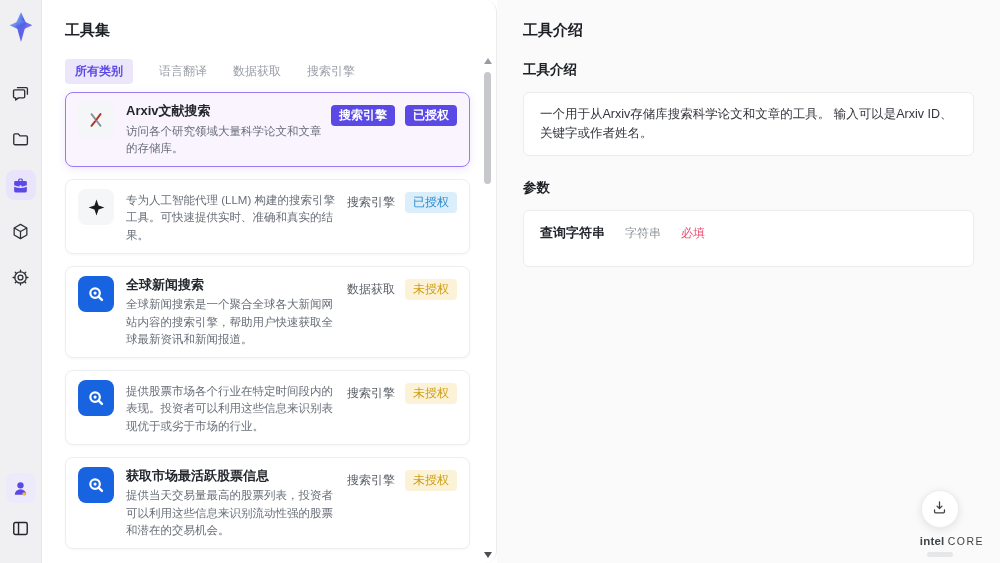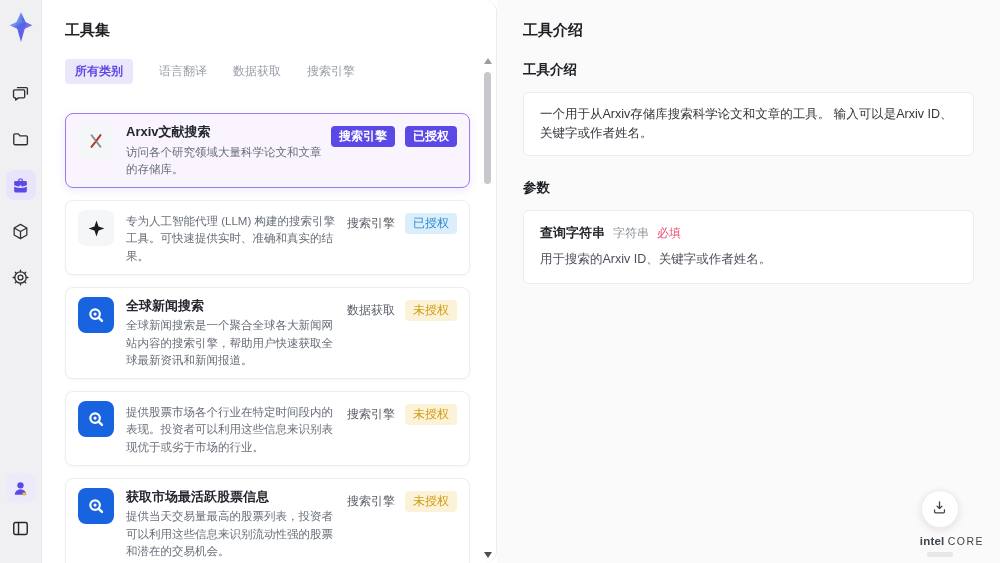--- a/index.html
+++ b/index.html
@@ -15,21 +15,21 @@
     justify-content:center; margin-bottom:16px; cursor:pointer; }
   .nav-btn.active { background:#e9e3fb; }
   .sidebar-bottom { margin-top:auto; display:flex; flex-direction:column; align-items:center; }
   .sidebar-bottom .nav-btn { margin-bottom:10px; }
   .nav-btn.user-btn { background:#edeafc; }
 
   
   .list-panel { width:455px; flex-shrink:0; background:#fff; border-right:1px solid #ececee;
     padding:14px 26px 0 23px; position:relative; overflow:hidden;border-radius:12px; }
   .page-title { font-size:15px; font-weight:bold; color:#1c1f24; margin:7px 0 19px; }
-  .tabs { display:flex; align-items:center; gap:26px; margin-bottom:29px; font-size:12px; color:#9ba0a8; }
+  .tabs { display:flex; align-items:center; gap:26px; margin-bottom:8px; font-size:12px; color:#9ba0a8; }
   .tab { cursor:pointer; white-space:nowrap; }
   .tab.active { background:#ece6fa; color:#5b49e6; font-weight:bold; padding:4px 10px; border-radius:4px; }
   .tools { display:flex; flex-direction:column; gap:12px; }
 
   .tool-card { display:flex; align-items:flex-start; background:#fff; border:1px solid #edeef1;
     border-radius:8px; padding:9px 12px; box-shadow:0 1px 3px rgba(31,35,41,.04); cursor:pointer; }
   .tool-card.selected { background:#f9f4fe; border:1px solid #9b7bf0; box-shadow:0 2px 8px rgba(91,73,230,.12); }
   .tool-icon { width:36px; height:36px; border-radius:8px; background:#f5f6f8; flex-shrink:0;
     display:flex; align-items:center; justify-content:center; margin-right:12px; overflow:hidden; }
   .tool-icon.blue { background:#1763e0; }
@@ -54,21 +54,21 @@
   .scroll-arrow-down { position:absolute; bottom:0; left:1px; width:0; height:0;
     border-left:4px solid transparent; border-right:4px solid transparent; border-top:6px solid #4a4e55; }
 
   
   .details-panel { flex:1; background:#fafafa; padding:14px 26px; position:relative; }
   .details-title { font-size:15px; font-weight:bold; color:#1c1f24; margin:7px 0 21px; }
   .section-heading { font-size:13.5px; font-weight:bold; color:#1c1f24; margin-bottom:13px; }
   .intro-box { background:#fff; border:1px solid #ebecee; border-radius:6px; padding:12px 16px;
     font-size:12.5px; color:#33363c; line-height:1.5; margin-bottom:23px; }
   .param-box { background:#fff; border:1px solid #ebecee; border-radius:6px; padding:13px 16px 15px; }
-  .param-head { display:flex; align-items:baseline; gap:8px; margin-bottom:9px; }
+  .param-head { display:flex; align-items:baseline; gap:20px; margin-bottom:9px; }
   .param-name { font-size:13px; font-weight:bold; color:#23262c; }
   .param-type { font-size:12px; color:#8a8f97; }
   .param-required { font-size:12px; color:#ee4e72; }
   .param-desc { font-size:12.5px; color:#4b5058; }
 
   
   .corner { position:absolute; right:16px; bottom:6px; display:flex; flex-direction:column; align-items:center; }
   .download-btn { width:38px; height:38px; border-radius:50%; background:#fff; border:1px solid #ededef;
     box-shadow:0 2px 8px rgba(0,0,0,.10); display:flex; align-items:center; justify-content:center;
     cursor:pointer; margin-bottom:7px; }
@@ -255,21 +255,20 @@
     <div class="section-heading">工具介绍</div>
     <div class="intro-box">一个用于从Arxiv存储库搜索科学论文和文章的工具。 输入可以是Arxiv ID、关键字或作者姓名。</div>
 
     <div class="section-heading">参数</div>
     <div class="param-box">
       <div class="param-head">
         <span class="param-name">查询字符串</span>
         <span class="param-type">字符串</span>
         <span class="param-required">必填</span>
       </div>
-      <div class="param-desc">用于搜索的Arxiv ID、关键字或作者姓名。</div>
     </div>
 
     <div class="corner">
       <div class="download-btn">
         <span>
           <svg viewBox="0 0 24 24" width="17" height="17" fill="none" stroke="#3c4147" stroke-width="1.8" stroke-linecap="round" stroke-linejoin="round">
             <path d="M12 4 v9 M8.5 10 l3.5 3.5 L15.5 10"></path>
             <path d="M5 15.5 V18 a1.5 1.5 0 0 0 1.5 1.5 h11 A1.5 1.5 0 0 0 19 18 v-2.5"></path>
           </svg>
         </span>

